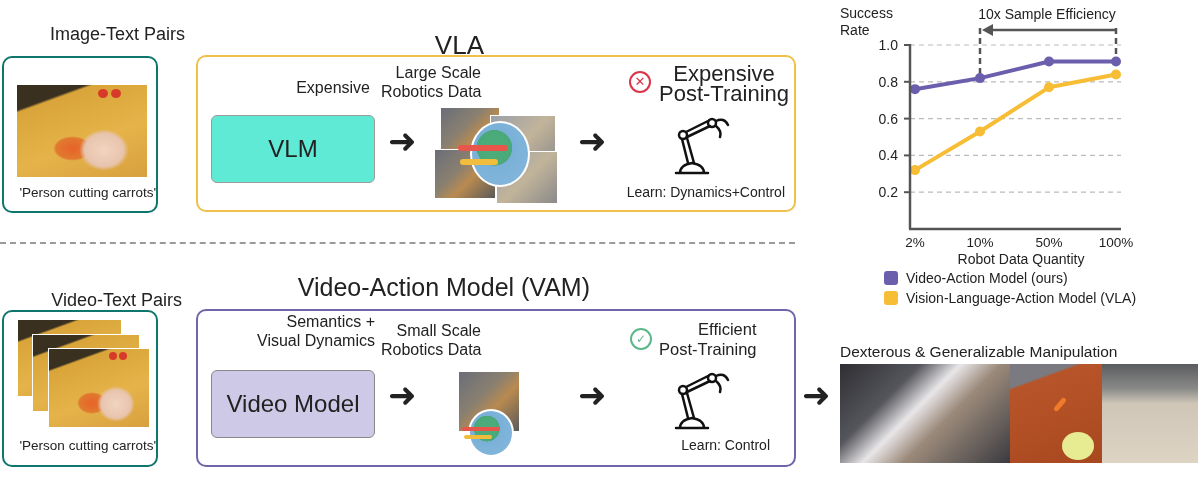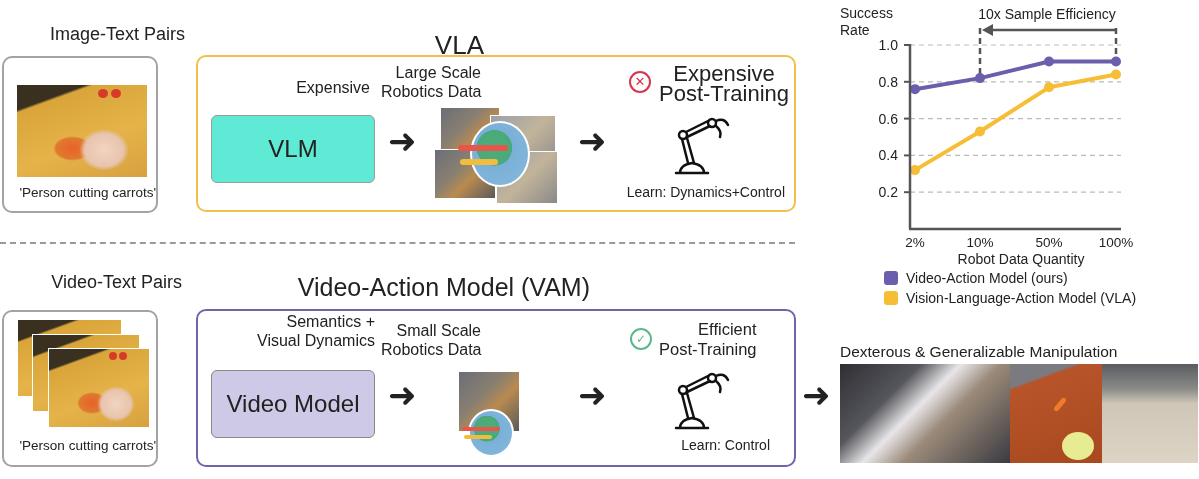--- a/index.html
+++ b/index.html
@@ -1,20 +1,20 @@
 <!DOCTYPE html>
 <html><head>
 <meta charset="utf-8">
 <style>
   html,body{margin:0;padding:0;background:#fff;}
   body{width:1199px;height:479px;position:relative;overflow:hidden;font-family:"Liberation Sans","DejaVu Sans",sans-serif;color:#222;}
   .abs{position:absolute;}
   .t{position:absolute;text-align:right;white-space:nowrap;}
   .box{position:absolute;border-radius:10px;box-sizing:border-box;}
-  .pairbox{border:2px solid #a3a3a3;}
+  .pairbox{border:2px solid #0f766e;}
   .vlabox{border:2px solid #f0c04a;}
   .vambox{border:2px solid #6e66a8;}
   .model{position:absolute;border-radius:6px;box-sizing:border-box;display:flex;align-items:center;justify-content:center;}
   .vlm{background:#5eead4;border:1.5px solid #9a9a9a;font-size:24px;}
   .vm{background:#cdc9e6;border:1.5px solid #888;font-size:24px;}
   .arrow{position:absolute;font-size:34px;font-weight:bold;line-height:1;color:#222;}
   .photo{position:absolute;box-sizing:border-box;}
   .cook{background:linear-gradient(160deg,#3a3020 0%,#3a3020 18%,#d9a53a 20%,#e5b349 60%,#d8a040 100%);}
   .cook .carrot{position:absolute;left:28%;top:55%;width:30%;height:28%;background:radial-gradient(ellipse at center,#e8622a 0%,#e07a2e 60%,transparent 70%);}
   .cook .hand{position:absolute;left:48%;top:48%;width:38%;height:45%;background:radial-gradient(ellipse at center,#f2d4c0 0%,#e8c4ae 55%,transparent 70%);}
@@ -79,21 +79,21 @@
     <circle cx="15" cy="20" r="4"></circle>
     <path d="M18 17 L40 6 M19 22 L42 11"></path>
     <circle cx="44" cy="8" r="4"></circle>
     <path d="M48 6 Q56 2 60 10 M48 11 Q54 16 52 22"></path>
   </g>
 </svg>
 <div class="t" style="left:603px;top:184px;width:182px;font-size:14px;">Learn: Dynamics+Control</div>
 
 <div class="dash-sep"></div>
 
-<div class="t" style="left:0;top:272px;width:182px;font-size:18px;">Video-Text Pairs</div>
+<div class="t" style="left:0;top:290px;width:182px;font-size:18px;">Video-Text Pairs</div>
 <div class="box pairbox" style="left:2px;top:310px;width:156px;height:157px;">
   <div class="photo cook" style="left:13px;top:7px;width:105px;height:78px;border:1px solid #fff;"></div>
   <div class="photo cook" style="left:28px;top:22px;width:108px;height:78px;border:1px solid #fff;"></div>
   <div class="photo cook" style="left:44px;top:36px;width:102px;height:80px;border:1px solid #fff;">
     <div class="tom" style="left:60%;"></div>
       <div class="tom" style="left:70%;"></div>
     <div class="carrot"></div>
       <div class="hand"></div>
   </div>
   <div class="t" style="left:0;top:126px;width:152px;font-size:13.5px;">'Person cutting carrots'</div>

